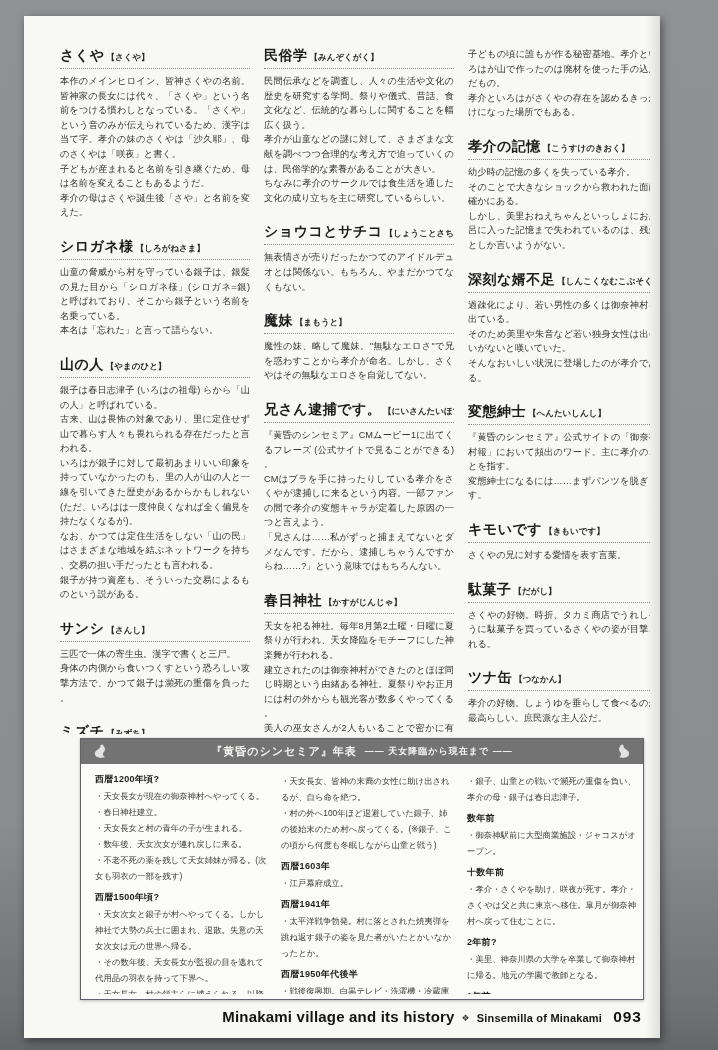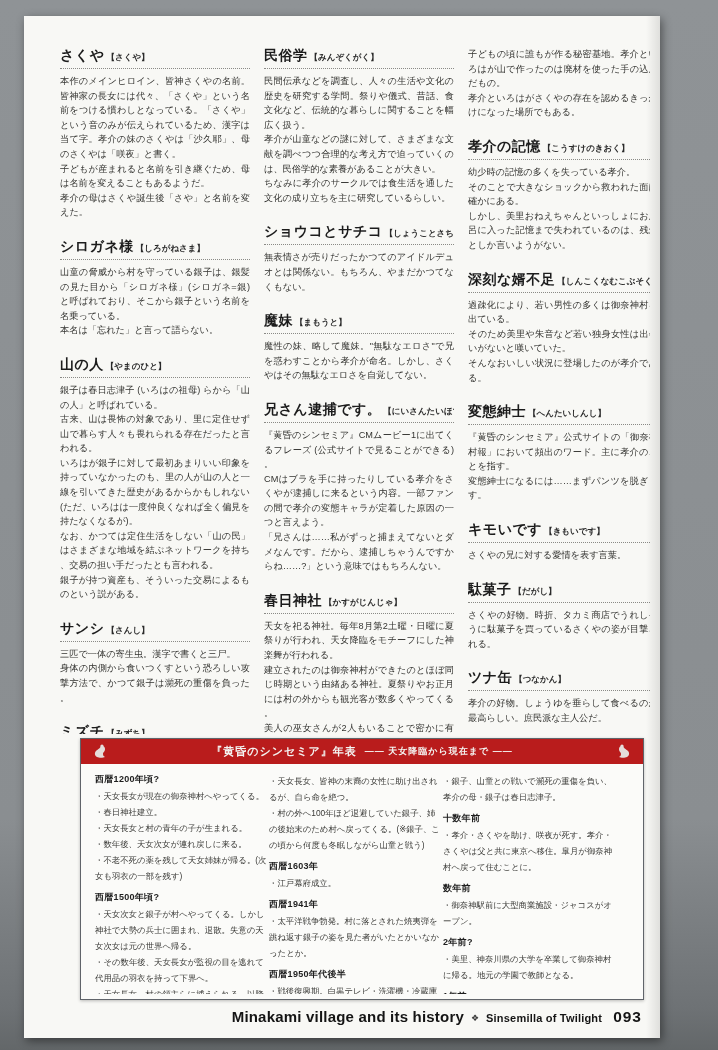--- a/index.html
+++ b/index.html
@@ -44,34 +44,34 @@
   }
   .entry-body:empty{display:none;margin:0;}
   .continuation{margin-top:1px;}
   
   .timeline{
     position:absolute;left:56px;top:722px;width:562px;height:260px;
     background:#fbfbf9;border:1px solid #60646a;
     box-shadow:0 1px 3px rgba(0,0,0,.25);
   }
   .tl-header{
-    position:relative;height:25px;background:#b91c1c;
+    position:relative;height:25px;background:#737373;
     display:flex;align-items:center;justify-content:center;
   }
   .tl-title{
     color:#f4f4f2;font-weight:bold;font-size:11px;letter-spacing:1px;white-space:nowrap;
   }
   .tl-subtitle{
     color:#f4f4f2;font-weight:bold;font-size:9px;letter-spacing:1px;margin-left:8px;white-space:nowrap;
   }
   .crest{position:absolute;top:2px;width:20px;height:20px;opacity:.95;}
   .crest.left{left:10px;}
   .crest.right{right:10px;}
   .tl-body{
-    display:flex;padding:9px 20px 6px 14px;height:215px;overflow:hidden;
+    display:flex;gap:12px;padding:9px 20px 6px 14px;height:215px;overflow:hidden;
   }
   .tl-col{width:174px;flex:0 0 174px;}
   .tl-block{margin-bottom:7px;}
   .tl-heading{
     font-weight:bold;font-size:9px;color:#1e1e1e;margin-bottom:2px;letter-spacing:.3px;
   }
   .tl-heading:empty{display:none;}
   .tl-items{
     font-size:8.4px;line-height:16px;color:#393936;
     white-space:pre-line;overflow-wrap:anywhere;line-break:anywhere;
@@ -249,40 +249,40 @@
 
         </div>
       </div>
 
       <div class="tl-col">
         <div class="tl-block">
 
           <div class="tl-items">・銀子、山童との戦いで瀕死の重傷を負い、孝介の母・銀子は春日志津子。</div>
         </div>
         <div class="tl-block">
+          <div class="tl-heading">数年前</div>
+          <div class="tl-items">・御奈神駅前に大型商業施設・ジャコスがオープン。</div>
+        </div>
+        <div class="tl-block">
           <div class="tl-heading">十数年前</div>
           <div class="tl-items">・孝介・さくやを助け、咲夜が死す。孝介・さくやは父と共に東京へ移住。皐月が御奈神村へ戻って住むことに。</div>
-        </div>
-        <div class="tl-block">
-          <div class="tl-heading">数年前</div>
-          <div class="tl-items">・御奈神駅前に大型商業施設・ジャコスがオープン。</div>
         </div>
         <div class="tl-block">
           <div class="tl-heading">2年前?</div>
           <div class="tl-items">・美里、神奈川県の大学を卒業して御奈神村に帰る。地元の学園で教師となる。</div>
         </div>
         <div class="tl-block">
           <div class="tl-heading">1年前</div>
           <div class="tl-items">・さくや、女子校へ進学。東京の実家を出て寮生活をする。</div>
         </div>
       </div>
 
     </div>
   </div>
 
   <div class="footer">
     <span class="footer-left">Minakami village and its history</span>
     <span class="footer-orn">❖</span>
-    <span class="footer-right">Sinsemilla of Twilight</span>
+    <span class="footer-right">Sinsemilla of Minakami</span>
     <span class="footer-page">093</span>
   </div>
 
 </div>
 
 </body></html>

